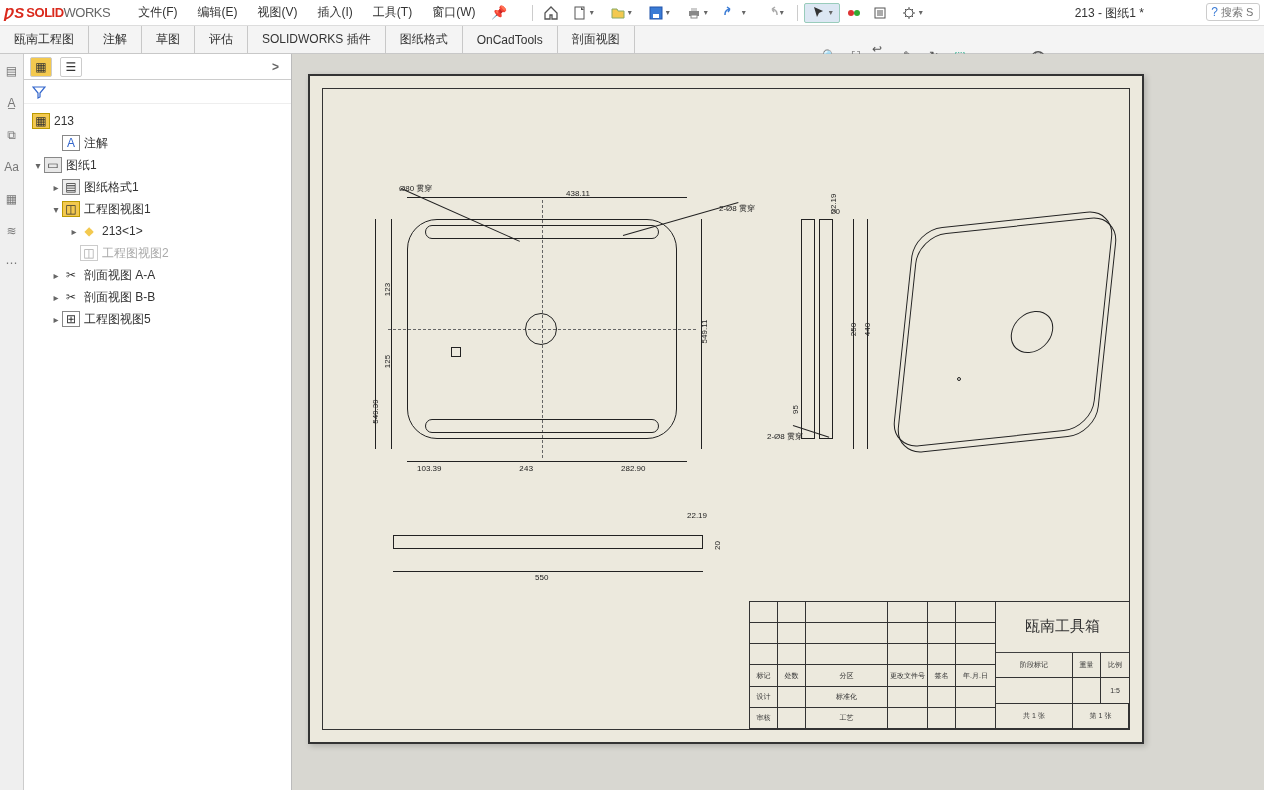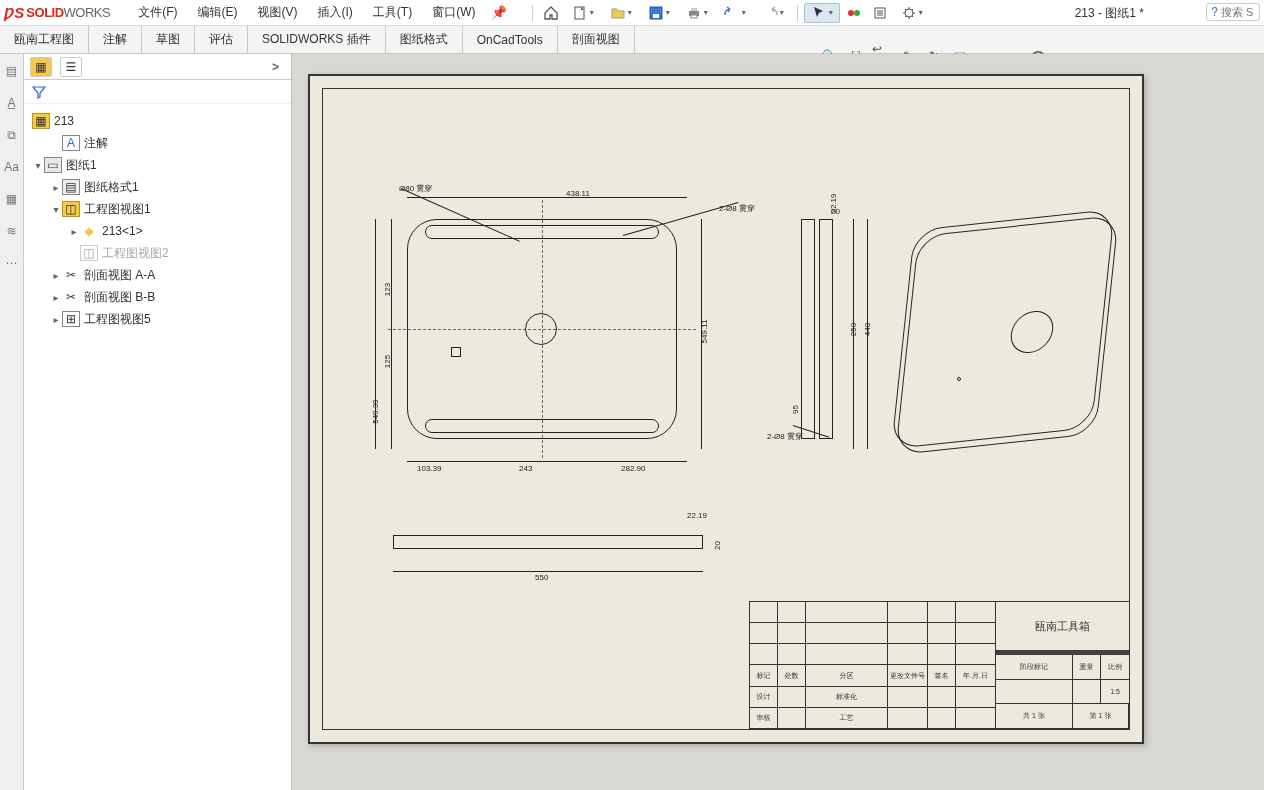--- a/index.html
+++ b/index.html
@@ -85,21 +85,21 @@
 .dim { position:absolute; font-size: 8px; color:#222; white-space:nowrap; }
 .dim-line-h { position:absolute; border-top:1px solid #222; height:0; }
 .dim-line-v { position:absolute; border-left:1px solid #222; width:0; }
 .leader { position:absolute; border-top:1px solid #222; height:0; transform-origin:left center; }
 
 
 .titleblock { position:absolute; right:0; bottom:0; width:380px; height:128px; border-top:1.5px solid #333; border-left:1.5px solid #333; display:flex; }
 .tb-left { width:246px; display:grid; grid-template-columns: 28px 28px 1fr 40px 28px 40px; grid-template-rows: repeat(6, 1fr); }
 .tb-left div { border-right:1px solid #333; border-bottom:1px solid #333; font-size:7px; display:flex; align-items:center; justify-content:center; overflow:hidden; }
 .tb-right { flex:1; display:flex; flex-direction:column; }
-.tb-right .title-cell { flex:1.3; border-bottom:5px solid #404040; display:flex; align-items:center; justify-content:center; font-size:11px; }
+.tb-right .title-cell { flex:1.3; border-bottom:1px solid #404040; display:flex; align-items:center; justify-content:center; font-size:15px; }
 .tb-right .grid2 { flex:2; display:grid; grid-template-columns: 1fr 28px 28px; grid-template-rows: repeat(3,1fr); }
 .tb-right .grid2 div { border-right:1px solid #333; border-bottom:1px solid #333; font-size:7px; display:flex; align-items:center; justify-content:center; }
 .tb-right .grid2 div:nth-child(3n){ border-right:none;}
 </style>
 </head>
 <body>
 
 <div class="menubar">
   <div class="logo">
     <span class="logo-icon">ǷS</span>
@@ -315,21 +315,21 @@
         <div class="dim" style="left:370px; top:238px; transform:rotate(-90deg);">549.11</div>
 
         <div class="dim-line-v" style="left:68px; top:130px; height:230px;"></div>
         <div class="dim" style="left:58px; top:196px; transform:rotate(-90deg);">123</div>
         <div class="dim" style="left:58px; top:268px; transform:rotate(-90deg);">125</div>
         <div class="dim-line-v" style="left:52px; top:130px; height:230px;"></div>
         <div class="dim" style="left:40px; top:318px; transform:rotate(-90deg);">549.39</div>
 
         <div class="dim-line-h" style="left:84px; top:372px; width:280px;"></div>
         <div class="dim" style="left:94px; top:375px;">103.39</div>
-        <div class="dim" style="left:196px; top:375px;">243</div>
+        <div class="dim" style="left:196px; top:375px;font-family:Liberation Mono, monospace;">243</div>
         <div class="dim" style="left:298px; top:375px;">282.90</div>
 
         <div class="dwg side-view">
           <div class="r1"></div>
           <div class="r2"></div>
         </div>
         <div class="dim" style="left:500px; top:110px; transform:rotate(-90deg);">22.19</div>
         <div class="dim" style="left:508px; top:118px;">20</div>
         <div class="dim-line-v" style="left:530px; top:130px; height:230px;"></div>
         <div class="dim" style="left:524px; top:236px; transform:rotate(-90deg);">250</div>

